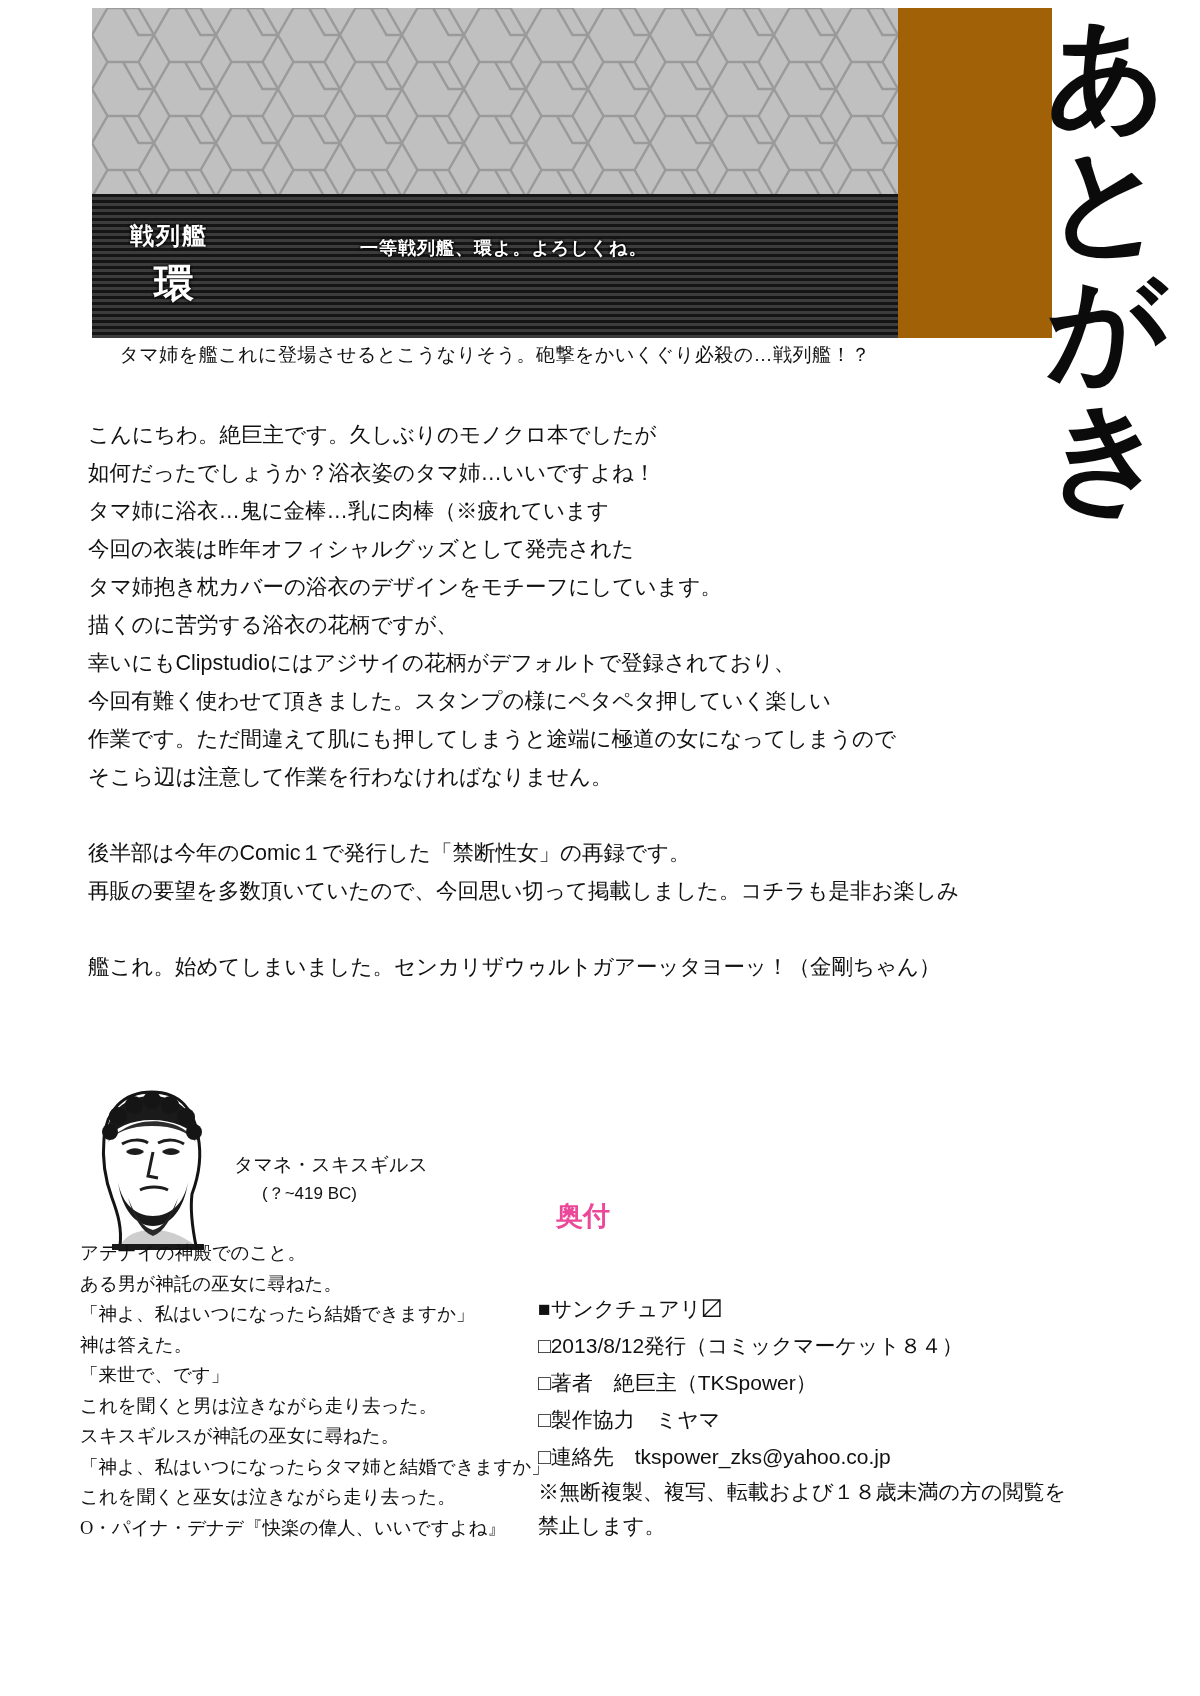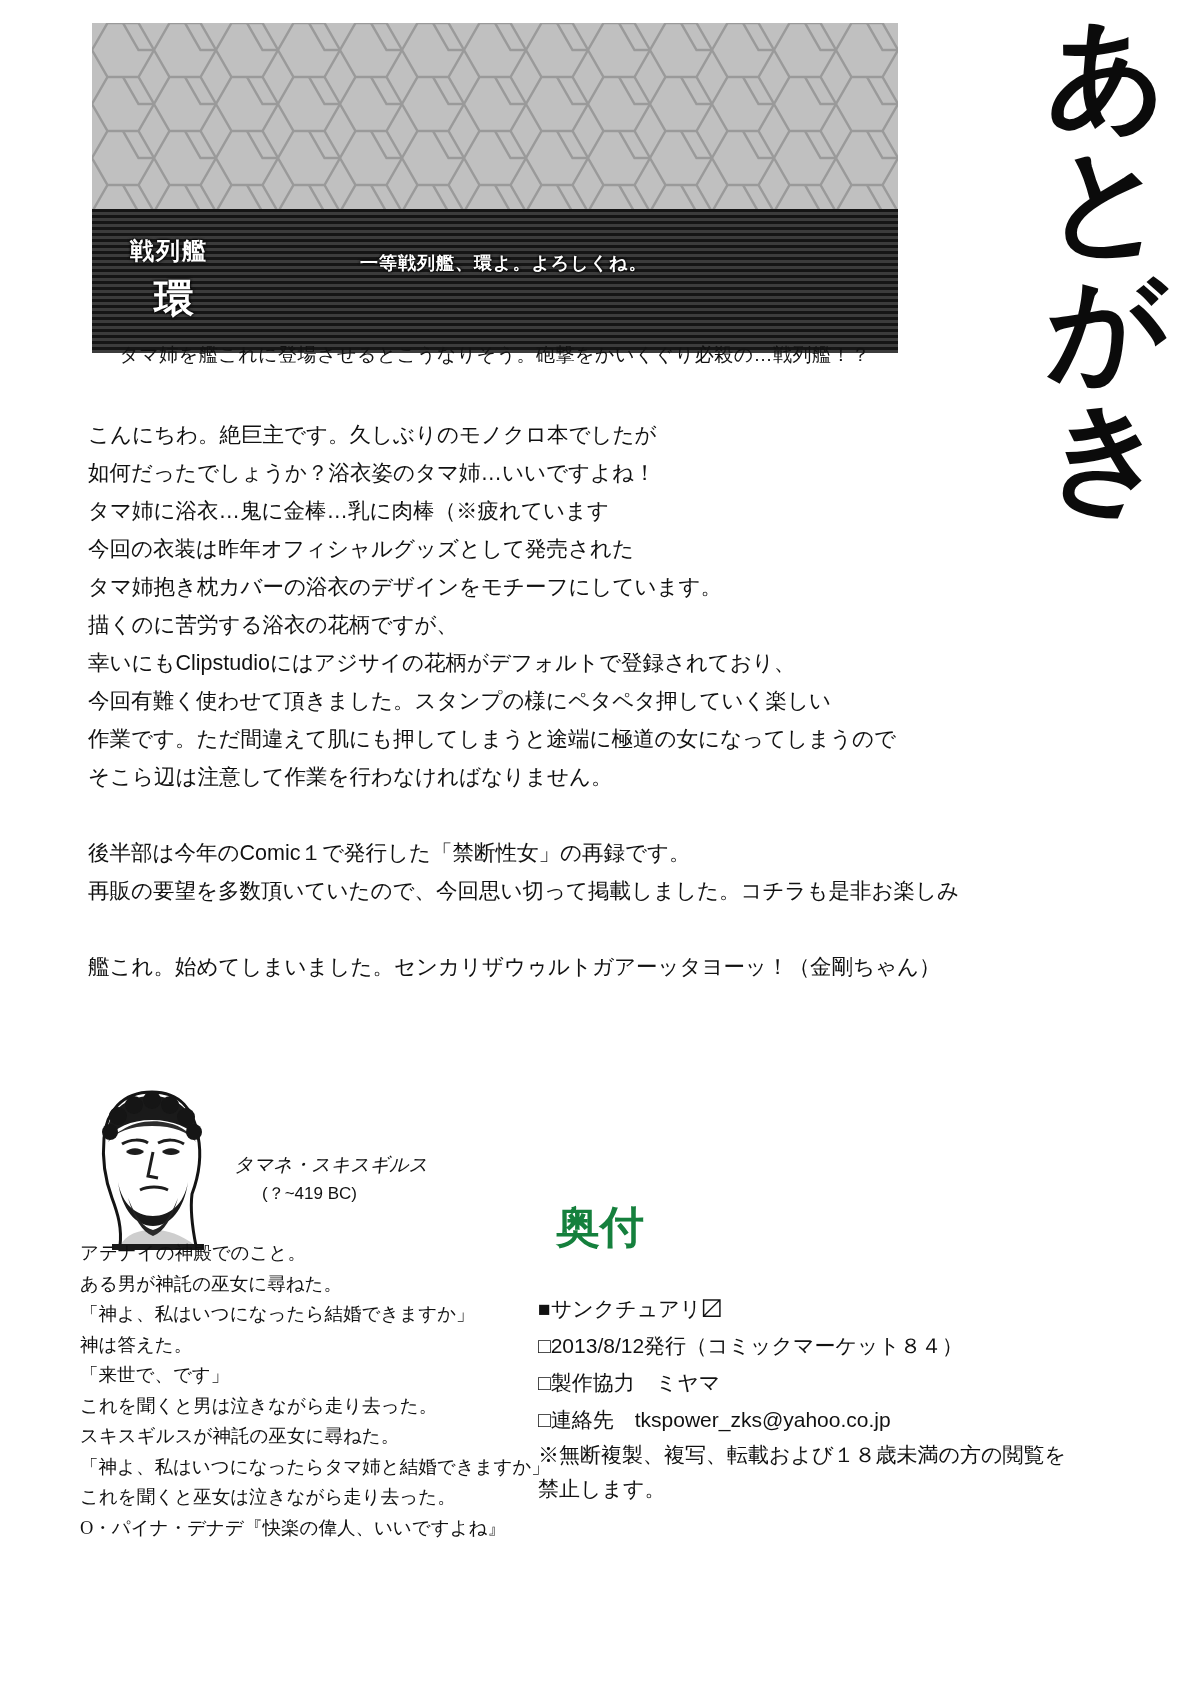--- a/index.html
+++ b/index.html
@@ -8,22 +8,22 @@
     background:#ffffff;
     font-family:"Liberation Sans", sans-serif;
     color:#121212;
     position:relative;
     overflow:hidden;
   }
   .page{position:relative;width:1200px;height:1696px;}
 
   
   .card{
-    position:absolute;left:92px;top:23px;width:806px;height:330px;
-    background:#4c1d95;
+    position:absolute;left:92px;top:8px;width:960px;height:330px;
+    background:#a16207;
     overflow:hidden;
   }
   .hexpattern{
     position:absolute;left:0;top:0;width:806px;height:186px;
     background-color:#bdbdbd;
     background-image:
       radial-gradient(circle at 0 0, rgba(255,255,255,0) 0, rgba(255,255,255,0) 100%);
   }
   .hexgrid{position:absolute;left:0;top:0;width:806px;height:186px;}
   .stripes{
@@ -69,36 +69,36 @@
   }
   .body-text p{margin:0;}
   .body-text .gap{height:38px;}
 
   
   .bust{
     position:absolute;left:78px;top:1086px;width:150px;height:170px;
   }
 
   .bust-name{
-    position:absolute;left:234px;top:1152px;font-size:19px;color:#111;white-space:nowrap;font-style:italic;
+    position:absolute;left:234px;top:1152px;font-size:19px;color:#111;white-space:nowrap;
   }
   .bust-dates{
     position:absolute;left:262px;top:1182px;font-size:17px;color:#111;white-space:nowrap;text-align:center;
   }
 
   .story{
     position:absolute;left:80px;top:1238px;width:470px;
     font-family:"Liberation Serif", serif;
     font-size:18.5px;line-height:30.5px;color:#111;
   }
   .story p{margin:0;}
 
   
   .colophon-title{
-    position:absolute;left:556px;top:1198px;font-size:44px;font-weight:bold;color:#15803d;text-align:center;
+    position:absolute;left:556px;top:1198px;font-size:27px;font-weight:bold;color:#ec4899;text-align:center;
   }
   .colophon{
     position:absolute;left:538px;top:1290px;width:580px;
     font-size:21px;line-height:37px;color:#111;
   }
   .colophon p{margin:0;}
   .colophon .notice{line-height:34px;}
 </style>
 </head>
 <body>
@@ -197,19 +197,20 @@
     <p>スキスギルスが神託の巫女に尋ねた。</p>
     <p>「神よ、私はいつになったらタマ姉と結婚できますか」</p>
     <p>これを聞くと巫女は泣きながら走り去った。</p>
     <p>O・パイナ・デナデ『快楽の偉人、いいですよね』</p>
   </div>
 
   <div class="colophon-title">奥付</div>
   <div class="colophon">
     <p>■サンクチュアリ〼</p>
     <p>□2013/8/12発行（コミックマーケット８４）</p>
+    <p>□著者　絶巨主（TKSpower）</p>
     <p>□製作協力　ミヤマ</p>
     <p>□連絡先　tkspower_zks@yahoo.co.jp</p>
     <p class="notice">※無断複製、複写、転載および１８歳未満の方の閲覧を</p>
     <p class="notice">禁止します。</p>
   </div>
 
 </div>
 
 </body></html>

